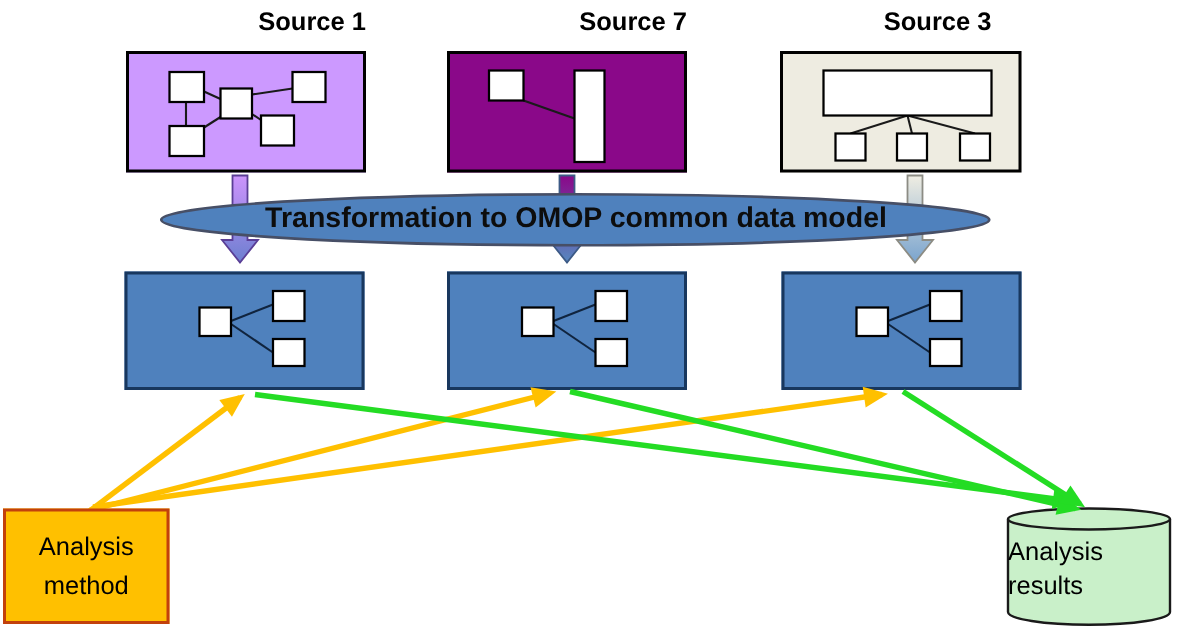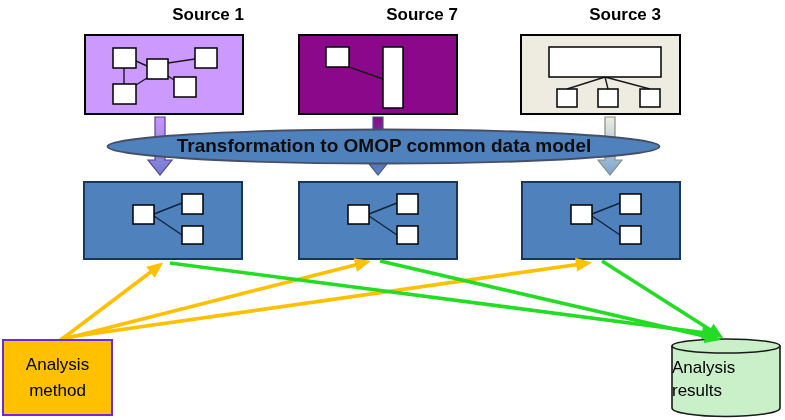--- a/index.html
+++ b/index.html
@@ -7,21 +7,21 @@
           font-family:"Liberation Sans",sans-serif;overflow:hidden;}
   .abs{position:absolute;}
   .src-title{top:5px;height:24px;text-align:right;font-size:17px;font-weight:bold;color:#000;}
   .box{box-sizing:border-box;border:2px solid #000;}
   .src1{left:84px;top:34px;width:160px;height:81px;background:#CC99FF;}
   .src2{left:298px;top:34px;width:160px;height:81px;background:#8A0889;}
   .src3{left:520px;top:34px;width:161px;height:81px;background:#EEECE1;}
   .cdm{top:181px;width:160px;height:79px;background:#4F81BD;border:2px solid #18375E;}
   .cdm1{left:83px;} .cdm2{left:298px;} .cdm3{left:521px;}
   .ellipse-label{left:128px;top:135px;width:512px;text-align:center;font-size:19px;color:#0d0d0d;font-weight:bold;}
-  .method-box{left:2px;top:339px;width:111px;height:77px;background:#FFC000;border:2px solid #6d28d9;
+  .method-box{left:2px;top:339px;width:111px;height:77px;background:#FFC000;border:2px solid #c2410c;
               box-sizing:border-box;display:flex;align-items:center;justify-content:center;
               text-align:center;font-size:17px;color:#000;line-height:26px;}
   .results-label{left:672px;top:356px;width:108px;text-align:left;font-size:17px;color:#000;line-height:23px;}
   svg{display:block;}
   .overlay{left:0;top:0;}
 </style>
 </head>
 <body>
 
 <div class="canvas">

